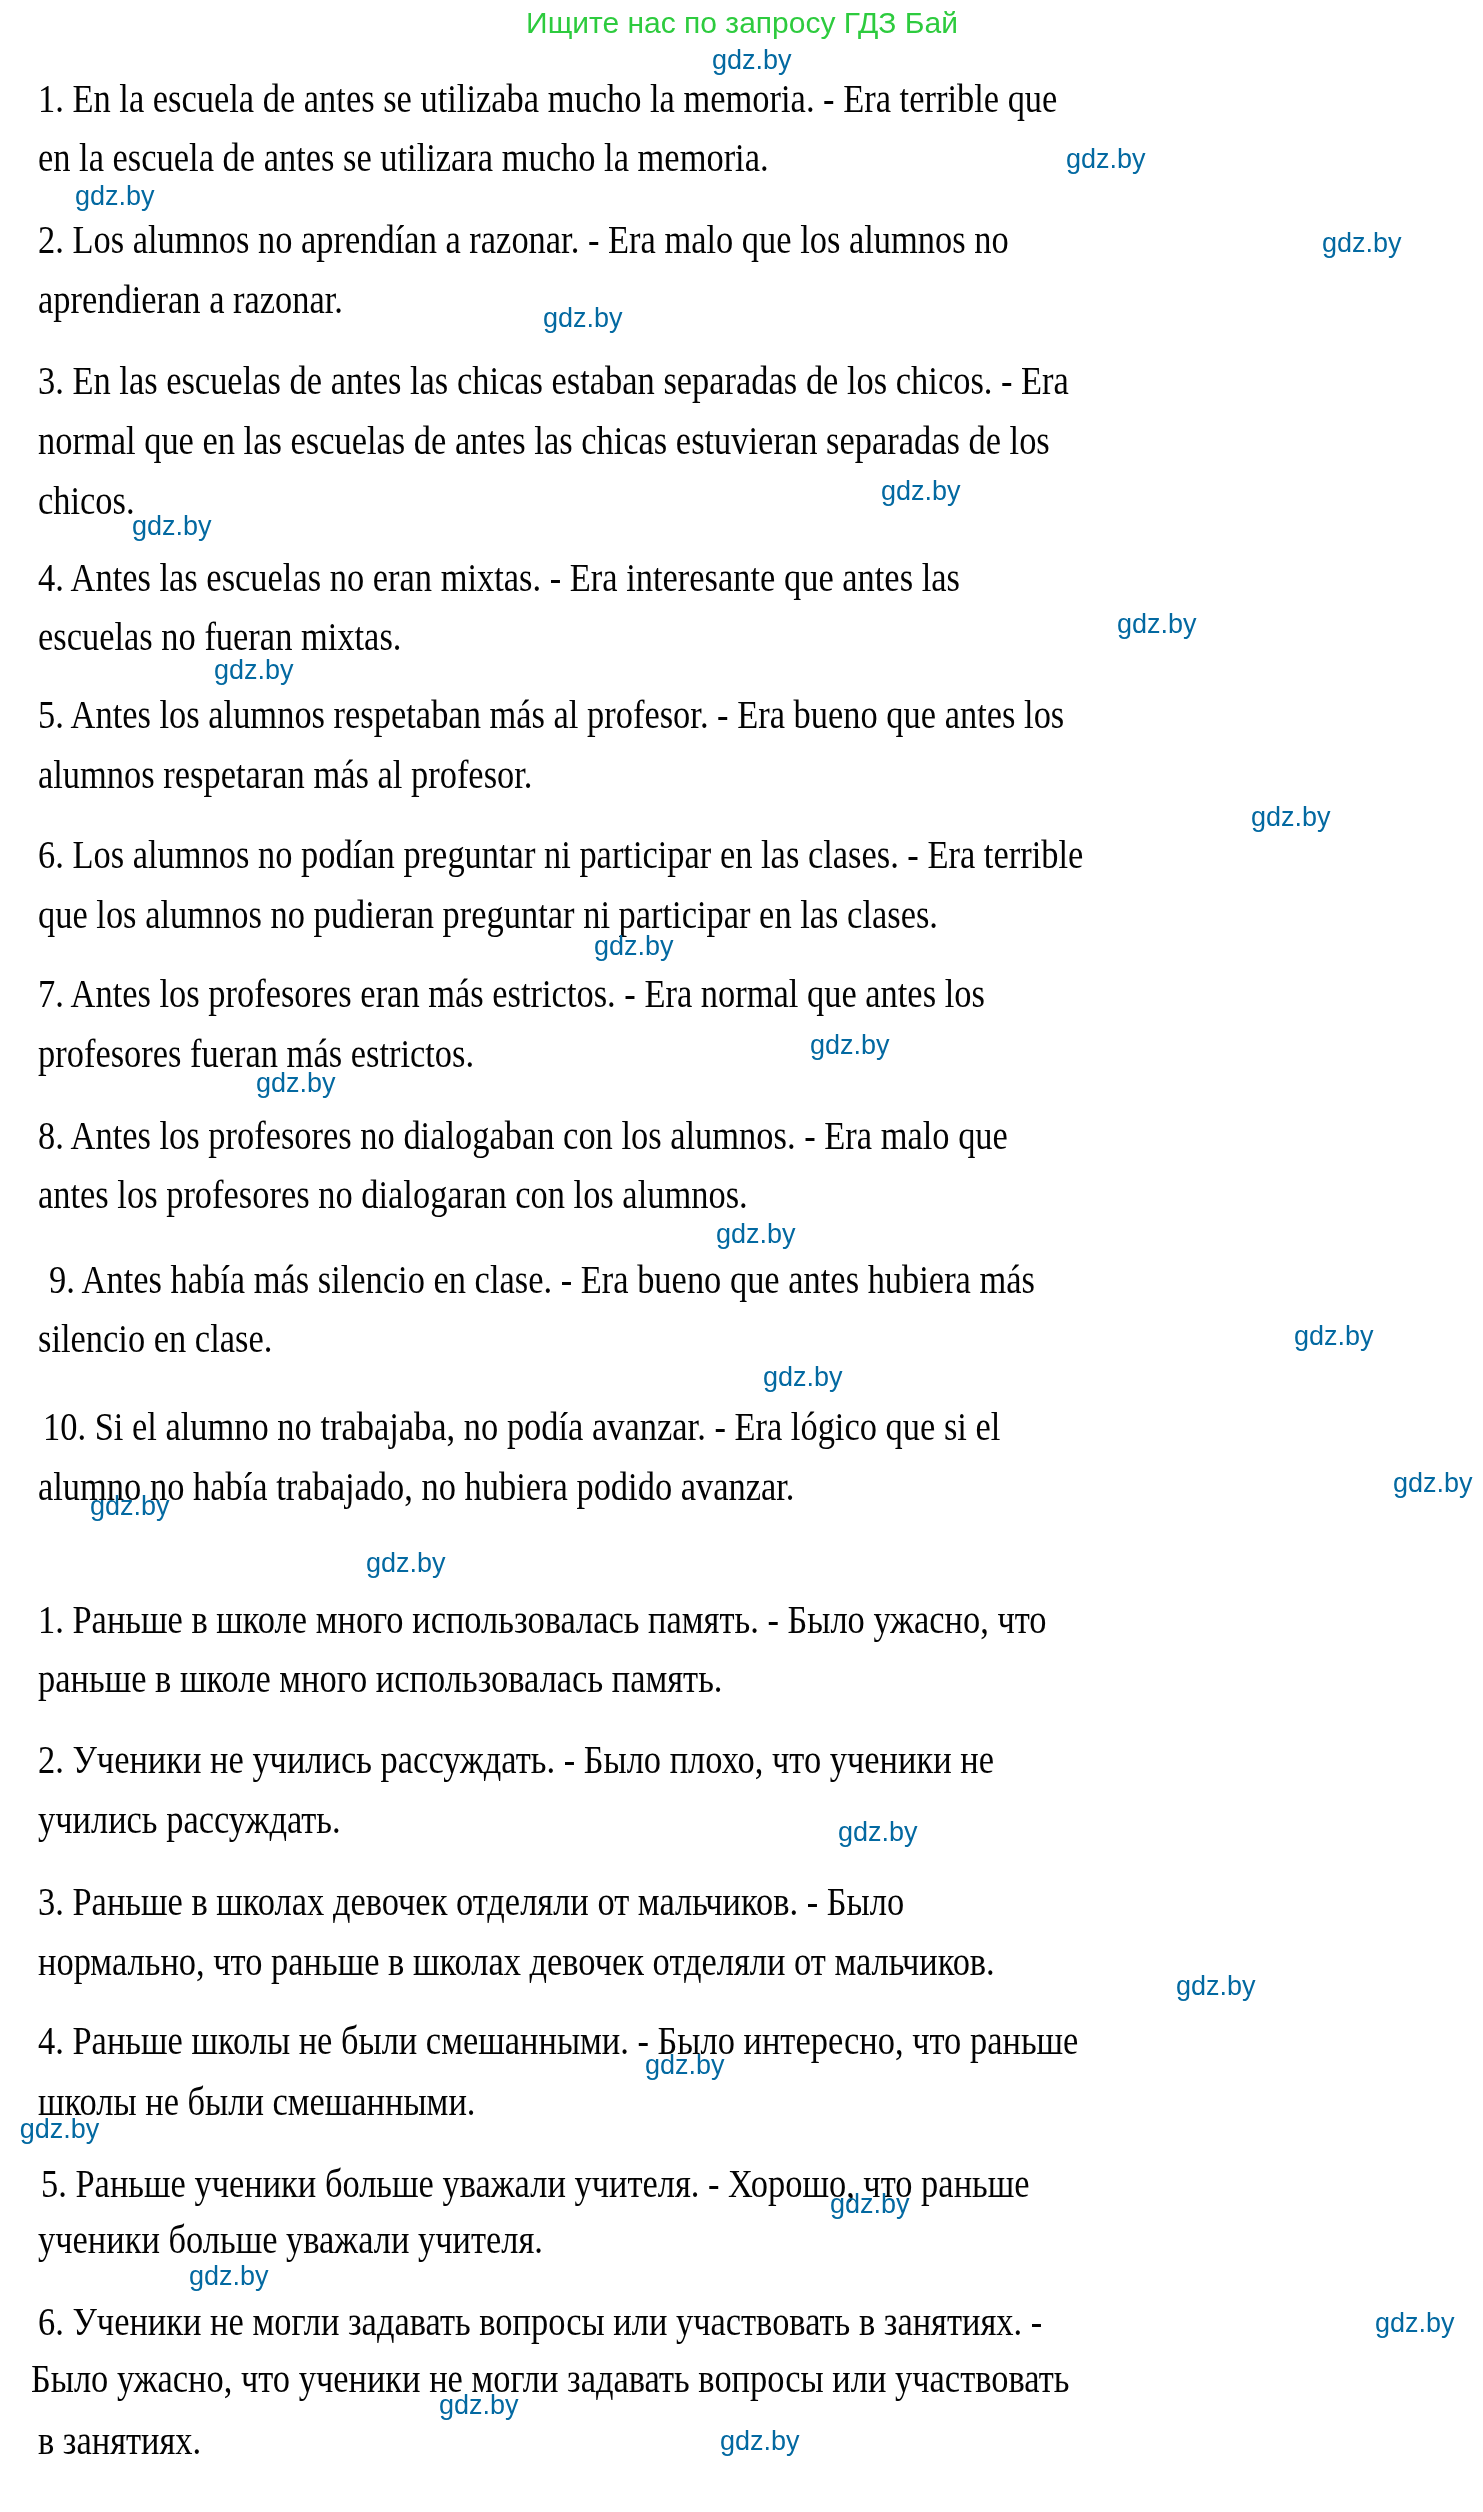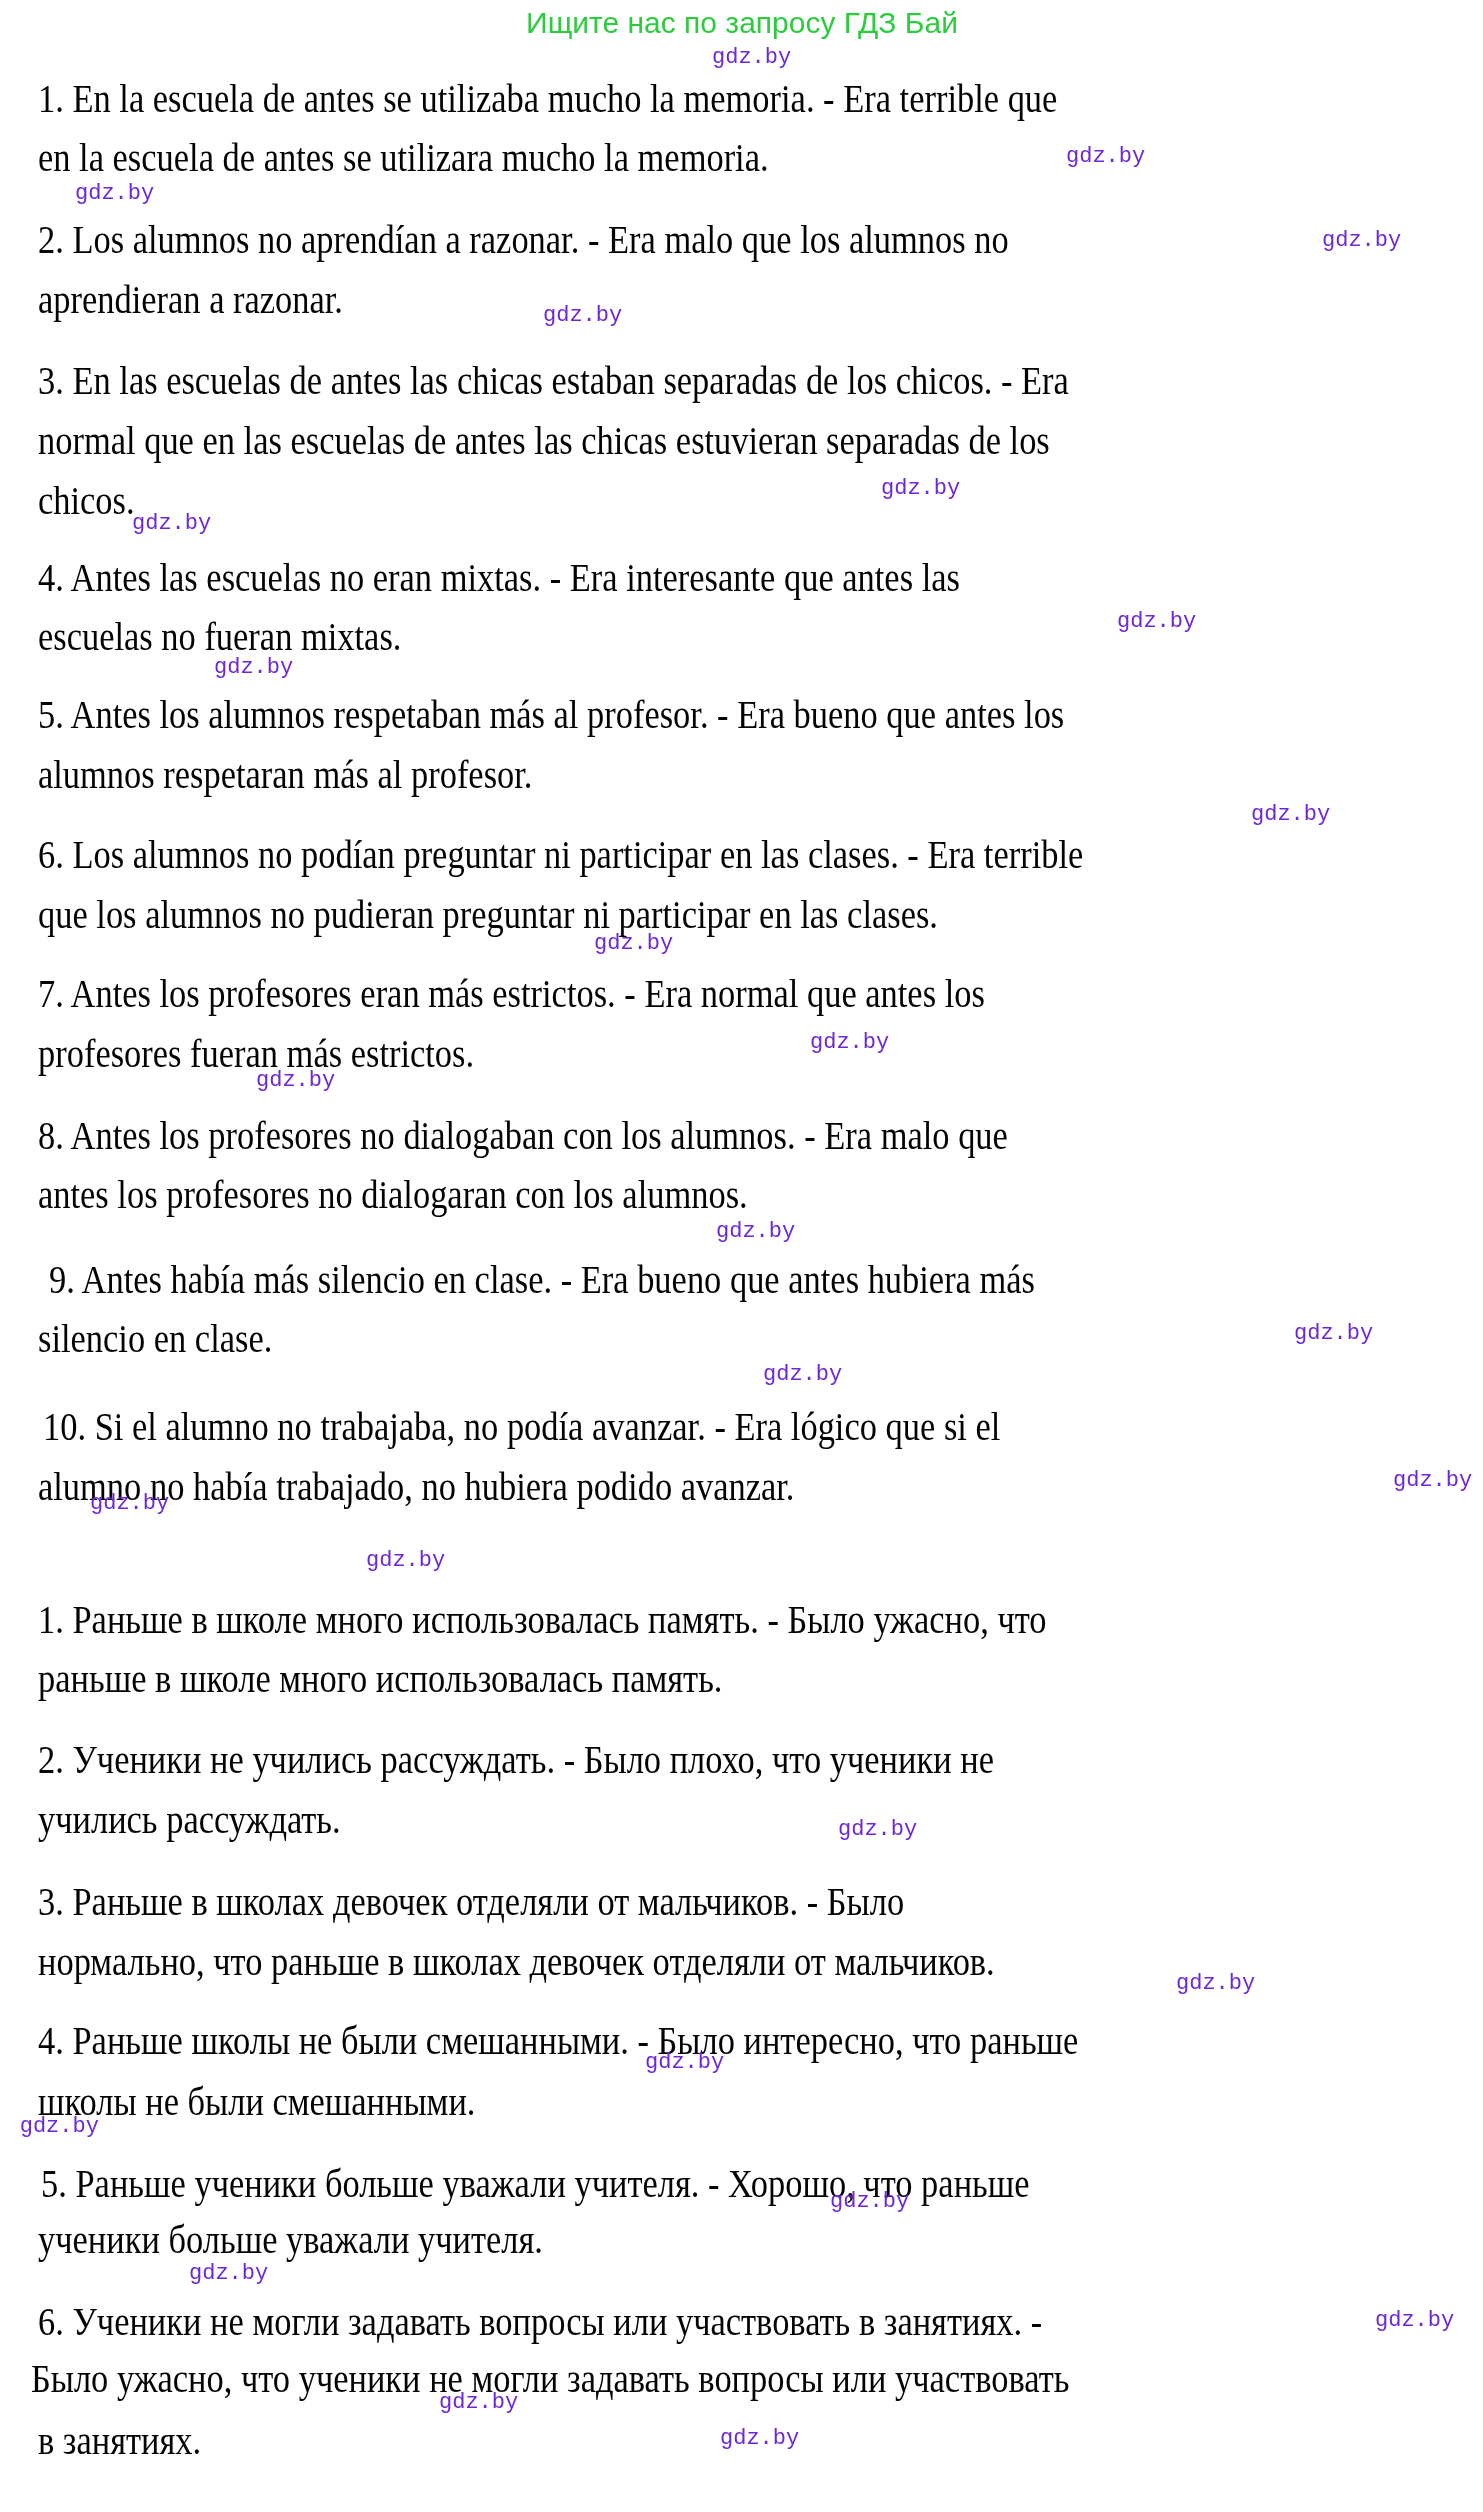--- a/index.html
+++ b/index.html
@@ -25,24 +25,24 @@
     white-space:pre;
     font-size:41px;
     line-height:1.1;
     color:#030303;
     transform:scaleX(0.84);
     transform-origin:left top;
     letter-spacing:0px;
   }
   .wm{
     position:absolute;
-    font-family:Liberation Mono, monospace;
-    font-size:22px;
+    font-family:Liberation Sans, sans-serif;
+    font-size:27px;
     line-height:1;
-    color:#6d28d9;
+    color:#0369a1;
     white-space:pre;
   }
   .footer{
     position:absolute;
     top:2475px;left:0;width:100%;
     text-align:center;
     font-family:"Liberation Sans","DejaVu Sans",sans-serif;
     font-size:28px;
     color:#5c2d91;
     white-space:pre;

